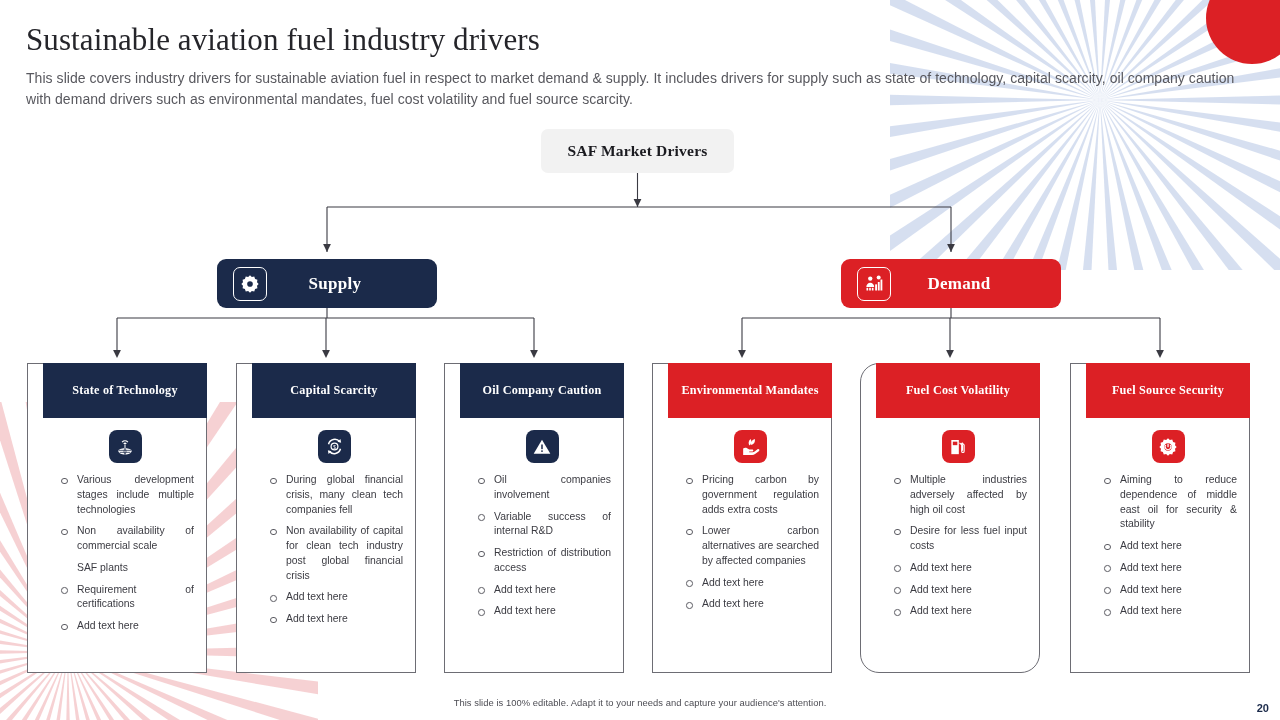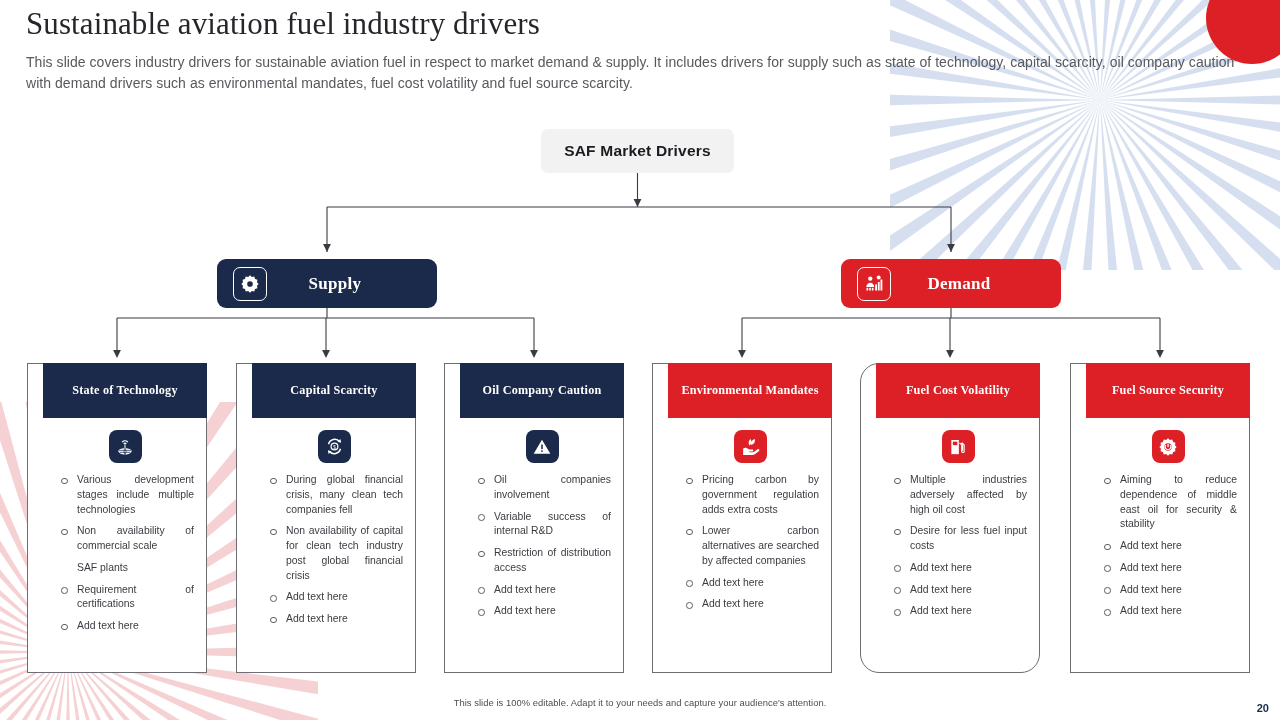--- a/index.html
+++ b/index.html
@@ -16,21 +16,21 @@
   .sunburst{position:absolute;pointer-events:none;}
   #sunburst-blue{right:-30px;top:-150px;width:420px;height:420px;}
   #sunburst-pink{left:-182px;bottom:-182px;width:500px;height:500px;}
   .red-dot{
     position:absolute;right:-18px;top:-28px;
     width:92px;height:92px;border-radius:50%;
     background:#dc2025;pointer-events:none;
   }
 
   
-  .header{position:absolute;left:26px;top:6px;width:1230px;}
+  .header{position:absolute;left:26px;top:22px;width:1230px;}
   .title{
     font-family:"Liberation Serif", serif;
     font-size:31px;color:#25252a;letter-spacing:.1px;
     margin:0;line-height:1.15;font-weight:400;
   }
   .subtitle{
     margin:10px 0 0 0;
     font-size:14px;color:#58585e;line-height:1.55;
     max-width:1232px;letter-spacing:.05px;
   }
@@ -38,21 +38,21 @@
   
   .diagram{position:absolute;left:0;top:0;width:1280px;height:720px;}
   .connectors{position:absolute;left:0;top:0;}
 
   .root-node{
     position:absolute;left:541px;top:129px;width:193px;height:44px;
     background:#f2f2f2;border-radius:7px;
     display:flex;align-items:center;justify-content:center;
   }
   .root-node span{
-    font-family:Liberation Sans, sans-serif;
+    font-family:Liberation Serif, serif;
     font-weight:bold;font-size:15.5px;color:#1b1b20;letter-spacing:.2px;
   }
 
   .branch{
     position:absolute;top:259px;height:49px;width:220px;
     border-radius:9px;display:flex;align-items:center;padding-left:16px;
     box-sizing:border-box;
   }
   .branch.supply{left:217px;background:#1b2a4a;}
   .branch.demand{left:841px;background:#dc2025;}

